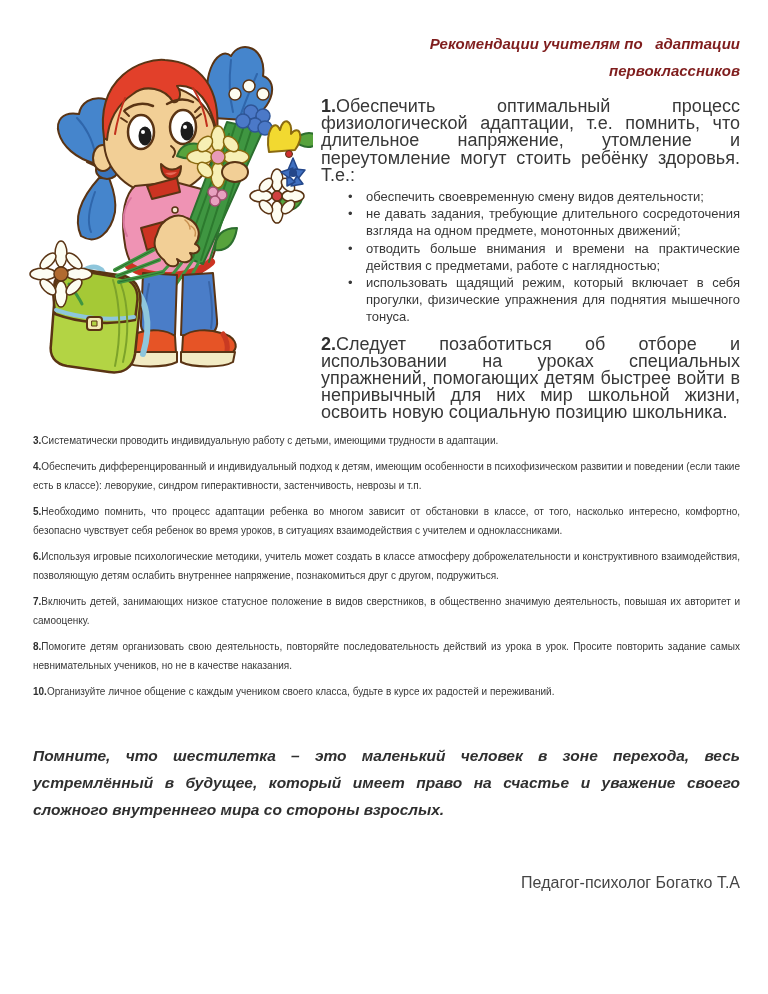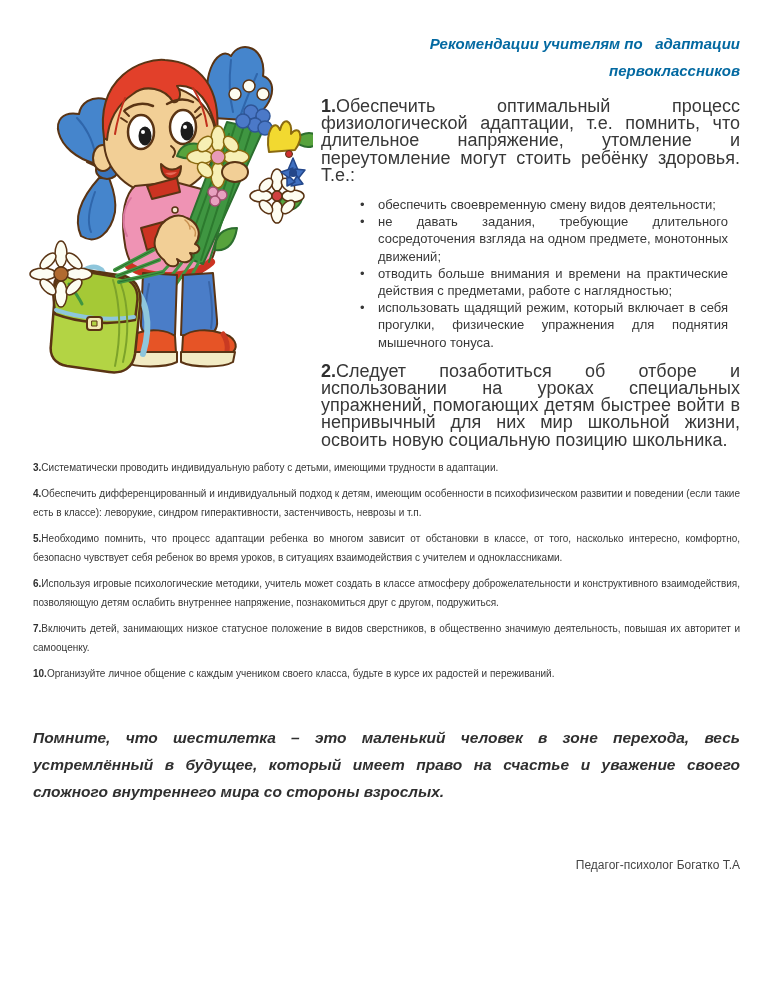--- a/index.html
+++ b/index.html
@@ -15,32 +15,32 @@
     font-family:"Liberation Sans","DejaVu Sans",sans-serif;
   }
   .top{display:flex;padding-top:22px;}
   .illustration{flex:none;width:288px;margin-left:-8px;}
   .right-col{flex:1;padding-left:8px;}
   .doc-title{
     margin:8px 0 14px 0;
     text-align:right;
     font-weight:bold;font-style:italic;
     font-size:15px;line-height:27px;
-    color:#0369a1;
+    color:#7f1d1d;
   }
   .doc-title span{white-space:pre-wrap;}
   .rc-para{
     margin:0 0 4px 0;
     font-size:18px;line-height:17.2px;
     text-align:justify;
   }
   .rc-para.second{margin-top:10px;}
   ul.rc-bullets{
     list-style:none;
-    margin:12px;padding:0;
+    margin:0;padding:0;
   }
   ul.rc-bullets li{
     position:relative;
     padding-left:45px;
     font-size:13px;line-height:17.2px;
     text-align:justify;
   }
   ul.rc-bullets li::before{
     content:"•";
     position:absolute;left:27px;top:0;
@@ -56,21 +56,21 @@
   .closing{
     margin:40px 0 0 0;
     font-weight:bold;font-style:italic;
     font-size:15.5px;line-height:27px;
     text-align:justify;
     color:#2f2f2f;
   }
   .signature{
     margin:52px 0 0 0;
     text-align:right;
-    font-size:12px;line-height:16px;
+    font-size:16px;line-height:16px;
     color:#454545;
   }
 </style>
 </head>
 <body>
 
 <div class="page">
 
   <div class="top">
 
@@ -281,20 +281,21 @@
       <p class="rc-para second"><b class="pnum">2.</b><span>Следует позаботиться об отборе и использовании на уроках специальных упражнений, помогающих детям быстрее войти в непривычный для них мир школьной жизни, освоить новую социальную позицию школьника.</span></p>
     </div>
   </div>
 
   <div class="body-paras">
     <p><b class="pnum">3.</b><span>Систематически проводить индивидуальную работу с детьми, имеющими трудности в адаптации.</span></p>
     <p><b class="pnum">4.</b><span>Обеспечить дифференцированный и индивидуальный подход к детям, имеющим особенности в психофизическом развитии и поведении (если такие есть в классе): леворукие, синдром гиперактивности, застенчивость, неврозы и т.п.</span></p>
     <p><b class="pnum">5.</b><span>Необходимо помнить, что процесс адаптации ребенка во многом зависит от обстановки в классе, от того, насколько интересно, комфортно, безопасно чувствует себя ребенок во время уроков, в ситуациях взаимодействия с учителем и одноклассниками.</span></p>
     <p><b class="pnum">6.</b><span>Используя игровые психологические методики, учитель может создать в классе атмосферу доброжелательности и конструктивного взаимодействия, позволяющую детям ослабить внутреннее напряжение, познакомиться друг с другом, подружиться.</span></p>
     <p><b class="pnum">7.</b><span>Включить детей, занимающих низкое статусное положение в видов сверстников, в общественно значимую деятельность, повышая их авторитет и самооценку.</span></p>
+    <p><b class="pnum">8.</b><span>Помогите детям организовать свою деятельность, повторяйте последовательность действий из урока в урок. Просите повторить задание самых невнимательных учеников, но не в качестве наказания.</span></p>
     <p><b class="pnum">10.</b><span>Организуйте личное общение с каждым учеником своего класса, будьте в курсе их радостей и переживаний.</span></p>
   </div>
 
   <p class="closing">Помните, что шестилетка – это маленький человек в зоне перехода, весь устремлённый в будущее, который имеет право на счастье и уважение своего сложного внутреннего мира со стороны взрослых.</p>
 
   <p class="signature">Педагог-психолог Богатко Т.А</p>
 
 </div>
 
 </body></html>

